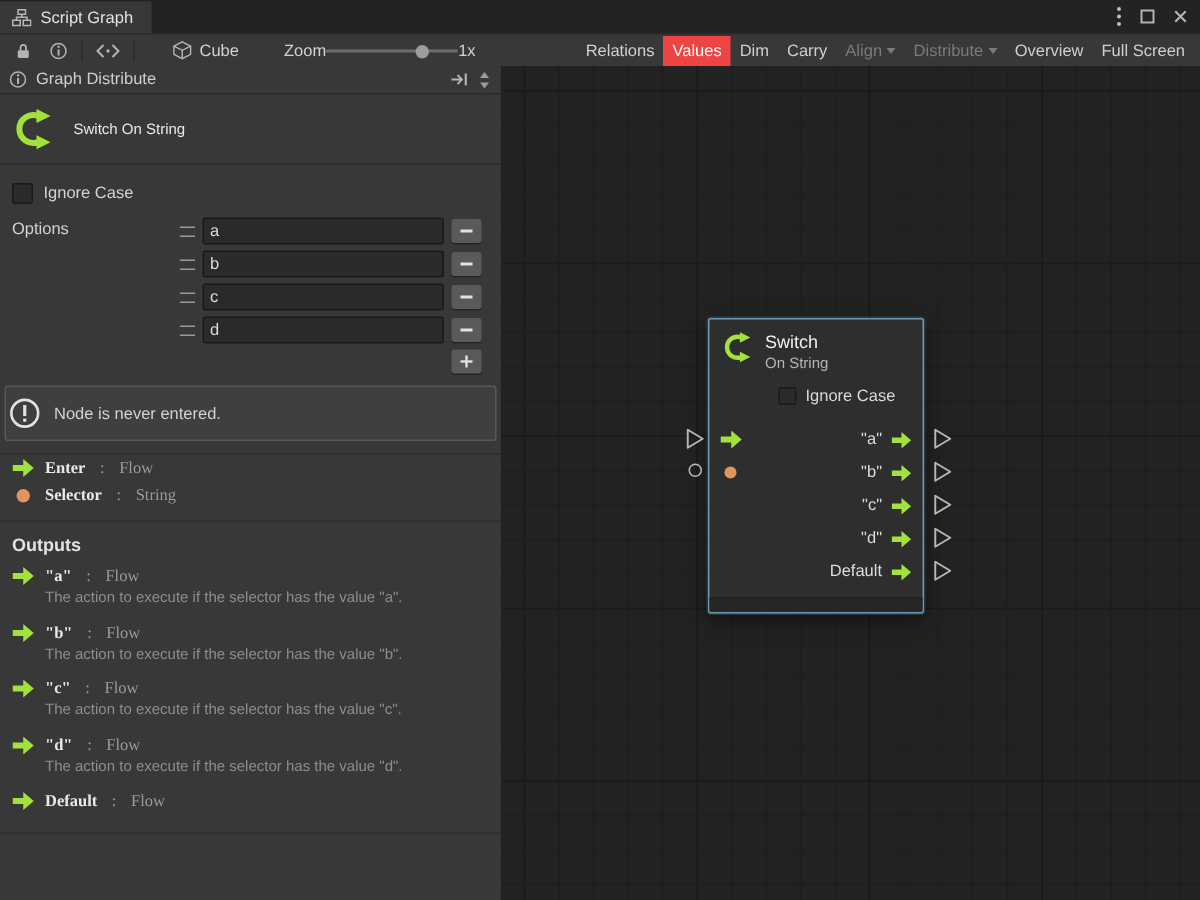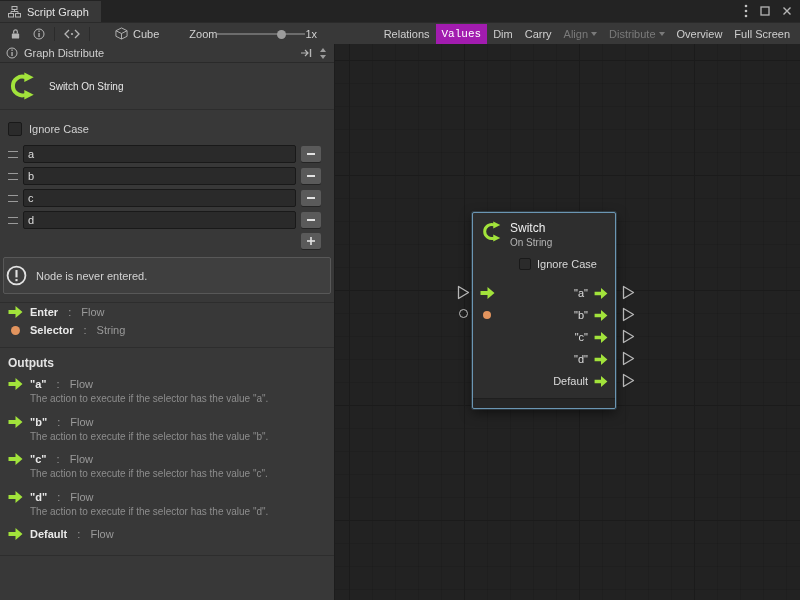--- a/index.html
+++ b/index.html
@@ -22,21 +22,21 @@
              color: #d2d2d2; padding: 0 4px; }
   .tb-icon { display: flex; align-items: center; padding: 0 6px; }
   .tb-sep { width: 1px; height: 14px; background: #2b2b2b; margin: 0 3px; }
   .cube-cluster { display: flex; align-items: center; gap: 5px; margin-left: 22px; }
   .zoom-cluster { display: flex; align-items: center; margin-left: 30px; }
   .zoom-slider { position: relative; width: 88px; height: 14px; }
   .zoom-track { position: absolute; left: 0; right: 0; top: 6px; height: 2px; background: #6c6c6c; }
   .zoom-handle { position: absolute; left: 60px; top: 3px; width: 9px; height: 9px; border-radius: 50%; background: #9c9c9c; }
   .tb-buttons { margin-left: auto; display: flex; align-items: center; height: 22px; }
   .tb-btn { padding: 4px 6px; display: flex; align-items: center; gap: 3px; color: #cfcfcf; white-space: nowrap; }
-  .tb-btn.active { background: #a21caf; color: #ffffff; font-family: Liberation Mono, monospace; }
+  .tb-btn.active { background: #ef4444; color: #ffffff; }
   .tb-btn.disabled { color: #7a7a7a; }
   .dd-arrow { width: 0; height: 0; border-left: 3.5px solid transparent; border-right: 3.5px solid transparent;
               border-top: 4px solid currentColor; margin-top: 1px; }
 
   
   .inspector { position: absolute; left: 0; top: 44px; width: 335px; height: 556px; background: #383838;
                color: #d2d2d2; font-size: 11px; overflow: hidden; border-right: 1px solid #1d1d1d; }
   .insp-header { height: 19px; display: flex; align-items: center; gap: 6px; padding: 0 6px;
                  border-bottom: 1px solid #2a2a2a; color: #cfcfcf; }
   .hdr-right { margin-left: auto; display: flex; align-items: center; gap: 6px; }
@@ -56,21 +56,21 @@
   .option-input { flex: 1; min-width: 0; height: 18px; background: #2a2a2a; border: 1px solid #191919; border-radius: 2px;
                   color: #dcdcdc; font-family: inherit; font-size: 11px; padding: 0 4px; outline: none; }
   .btn-small { width: 20px; height: 16px; background: #5a5a5a; border-radius: 2px; display: flex; align-items: center;
                justify-content: center; box-shadow: 0 1px 0 rgba(0,0,0,0.35); flex: none; }
   .minus-glyph { width: 8px; height: 2px; background: #e2e2e2; }
   .plus-row { display: flex; justify-content: flex-end; margin-top: 3px; }
   .warning-box { margin: 8px 3px 0 3px; border: 1px solid #585858; background: #3f3f3f; border-radius: 2px;
                  display: flex; align-items: center; gap: 9px; padding: 7px 2px; }
   .section { border-top: 1px solid #2d2d2d; margin-top: 8px; }
   .section-header { font-size: 12px; font-weight: bold; color: #e3e3e3; padding: 8px 8px 5px; }
-  .port-item { display: flex; align-items: center; gap: 7px; padding: 3px 8px; }
+  .port-item { display: flex; align-items: center; gap: 7px; padding: 3px 8px; font-family: Liberation Serif, serif; }
   .port-icon { width: 15px; display: flex; justify-content: center; align-items: center; flex: none; }
   .port-name { font-weight: bold; color: #e9e9e9; }
   .port-sep, .port-type { color: #9a9a9a; white-space: pre; }
   .port-desc { margin: 0 8px 7px 30px; color: #8d8d8d; font-size: 10px; line-height: 1.25; }
   .flow-arrow { fill: var(--accent_green); flex: none; }
   .string-dot { width: 9px; height: 9px; border-radius: 50%; background: var(--string_orange); display: inline-block; }
   .insp-div1 { border-top: 1px solid #2d2d2d; margin-top: 12px; }
 
   
   .canvas { position: absolute; left: 335px; top: 44px; width: 465px; height: 588px; background-color: #222222;
@@ -221,20 +221,21 @@
       </svg>
       <span class="title-text">Switch On String</span>
     </div>
 
     <div class="row-ignore">
       <span class="checkbox"></span>
       <span>Ignore Case</span>
     </div>
 
     <div class="options-block">
+      <span class="options-label">Options</span>
       <div class="options-list">
         <div class="option-row">
           <span class="drag-handle"></span>
           <input class="option-input" value="a" style="">
           <span class="btn-small">
               <span class="minus-glyph"></span>
             </span>
         </div>
         <div class="option-row">
           <span class="drag-handle"></span>

